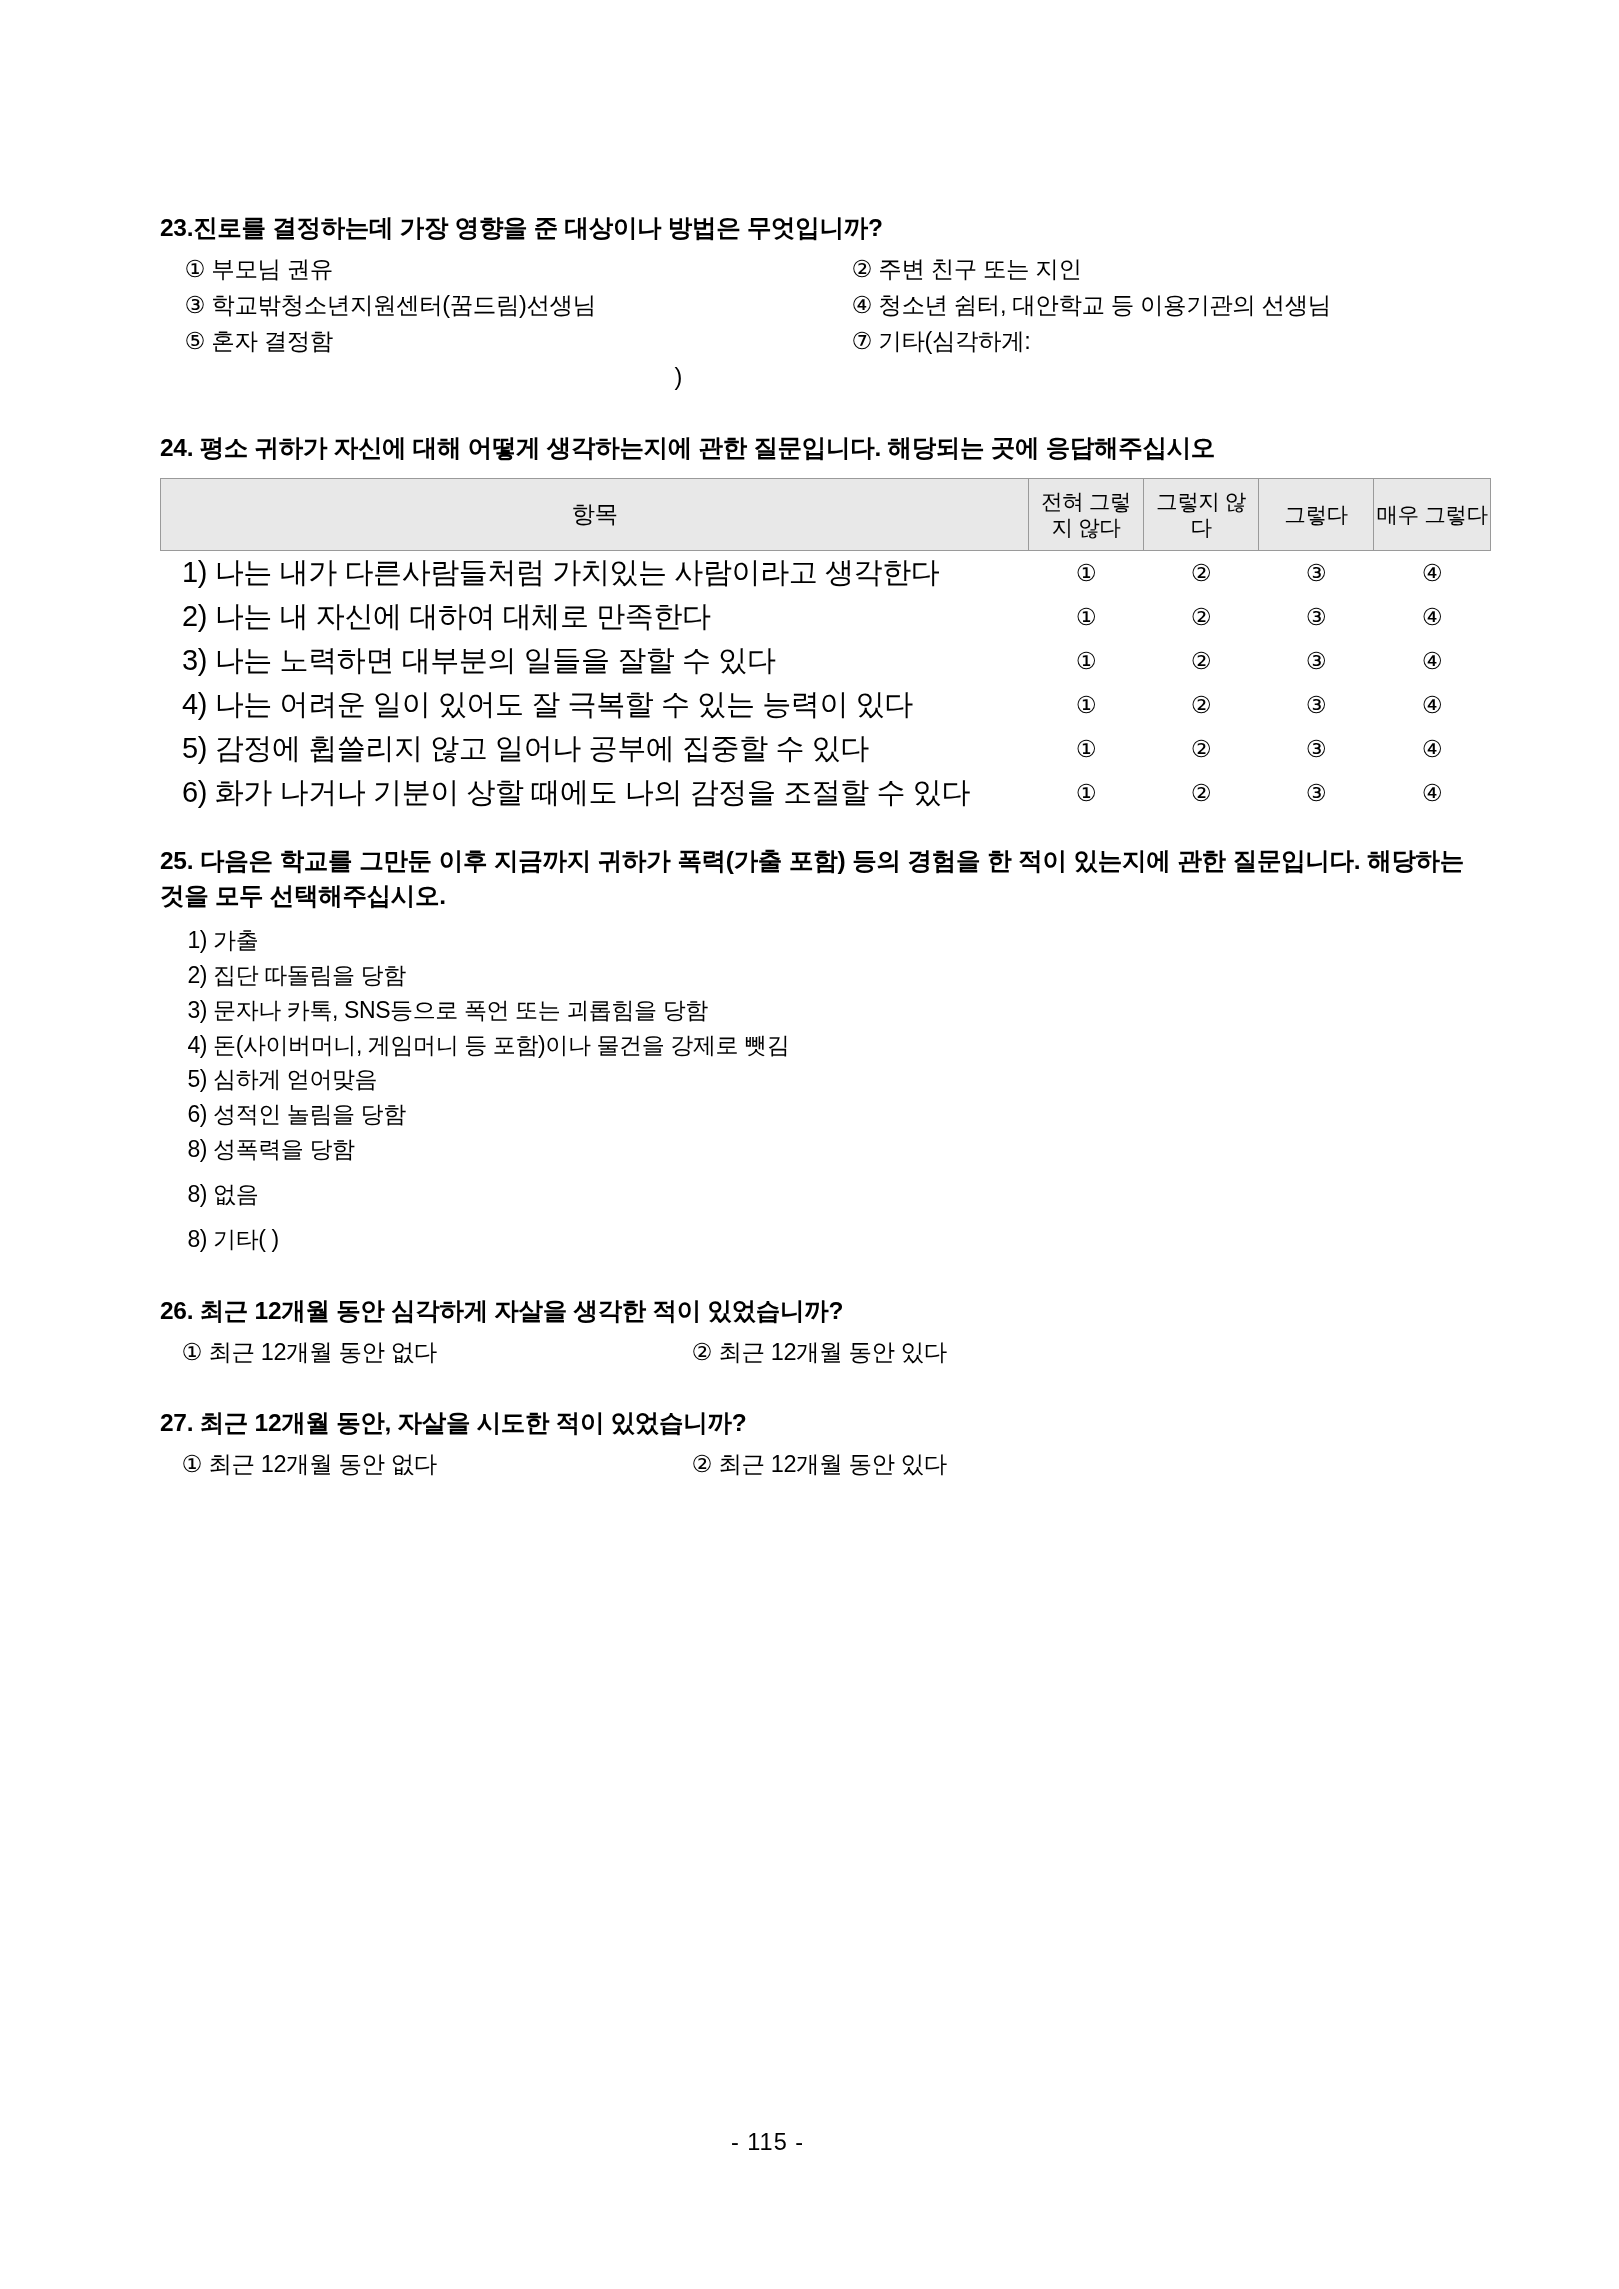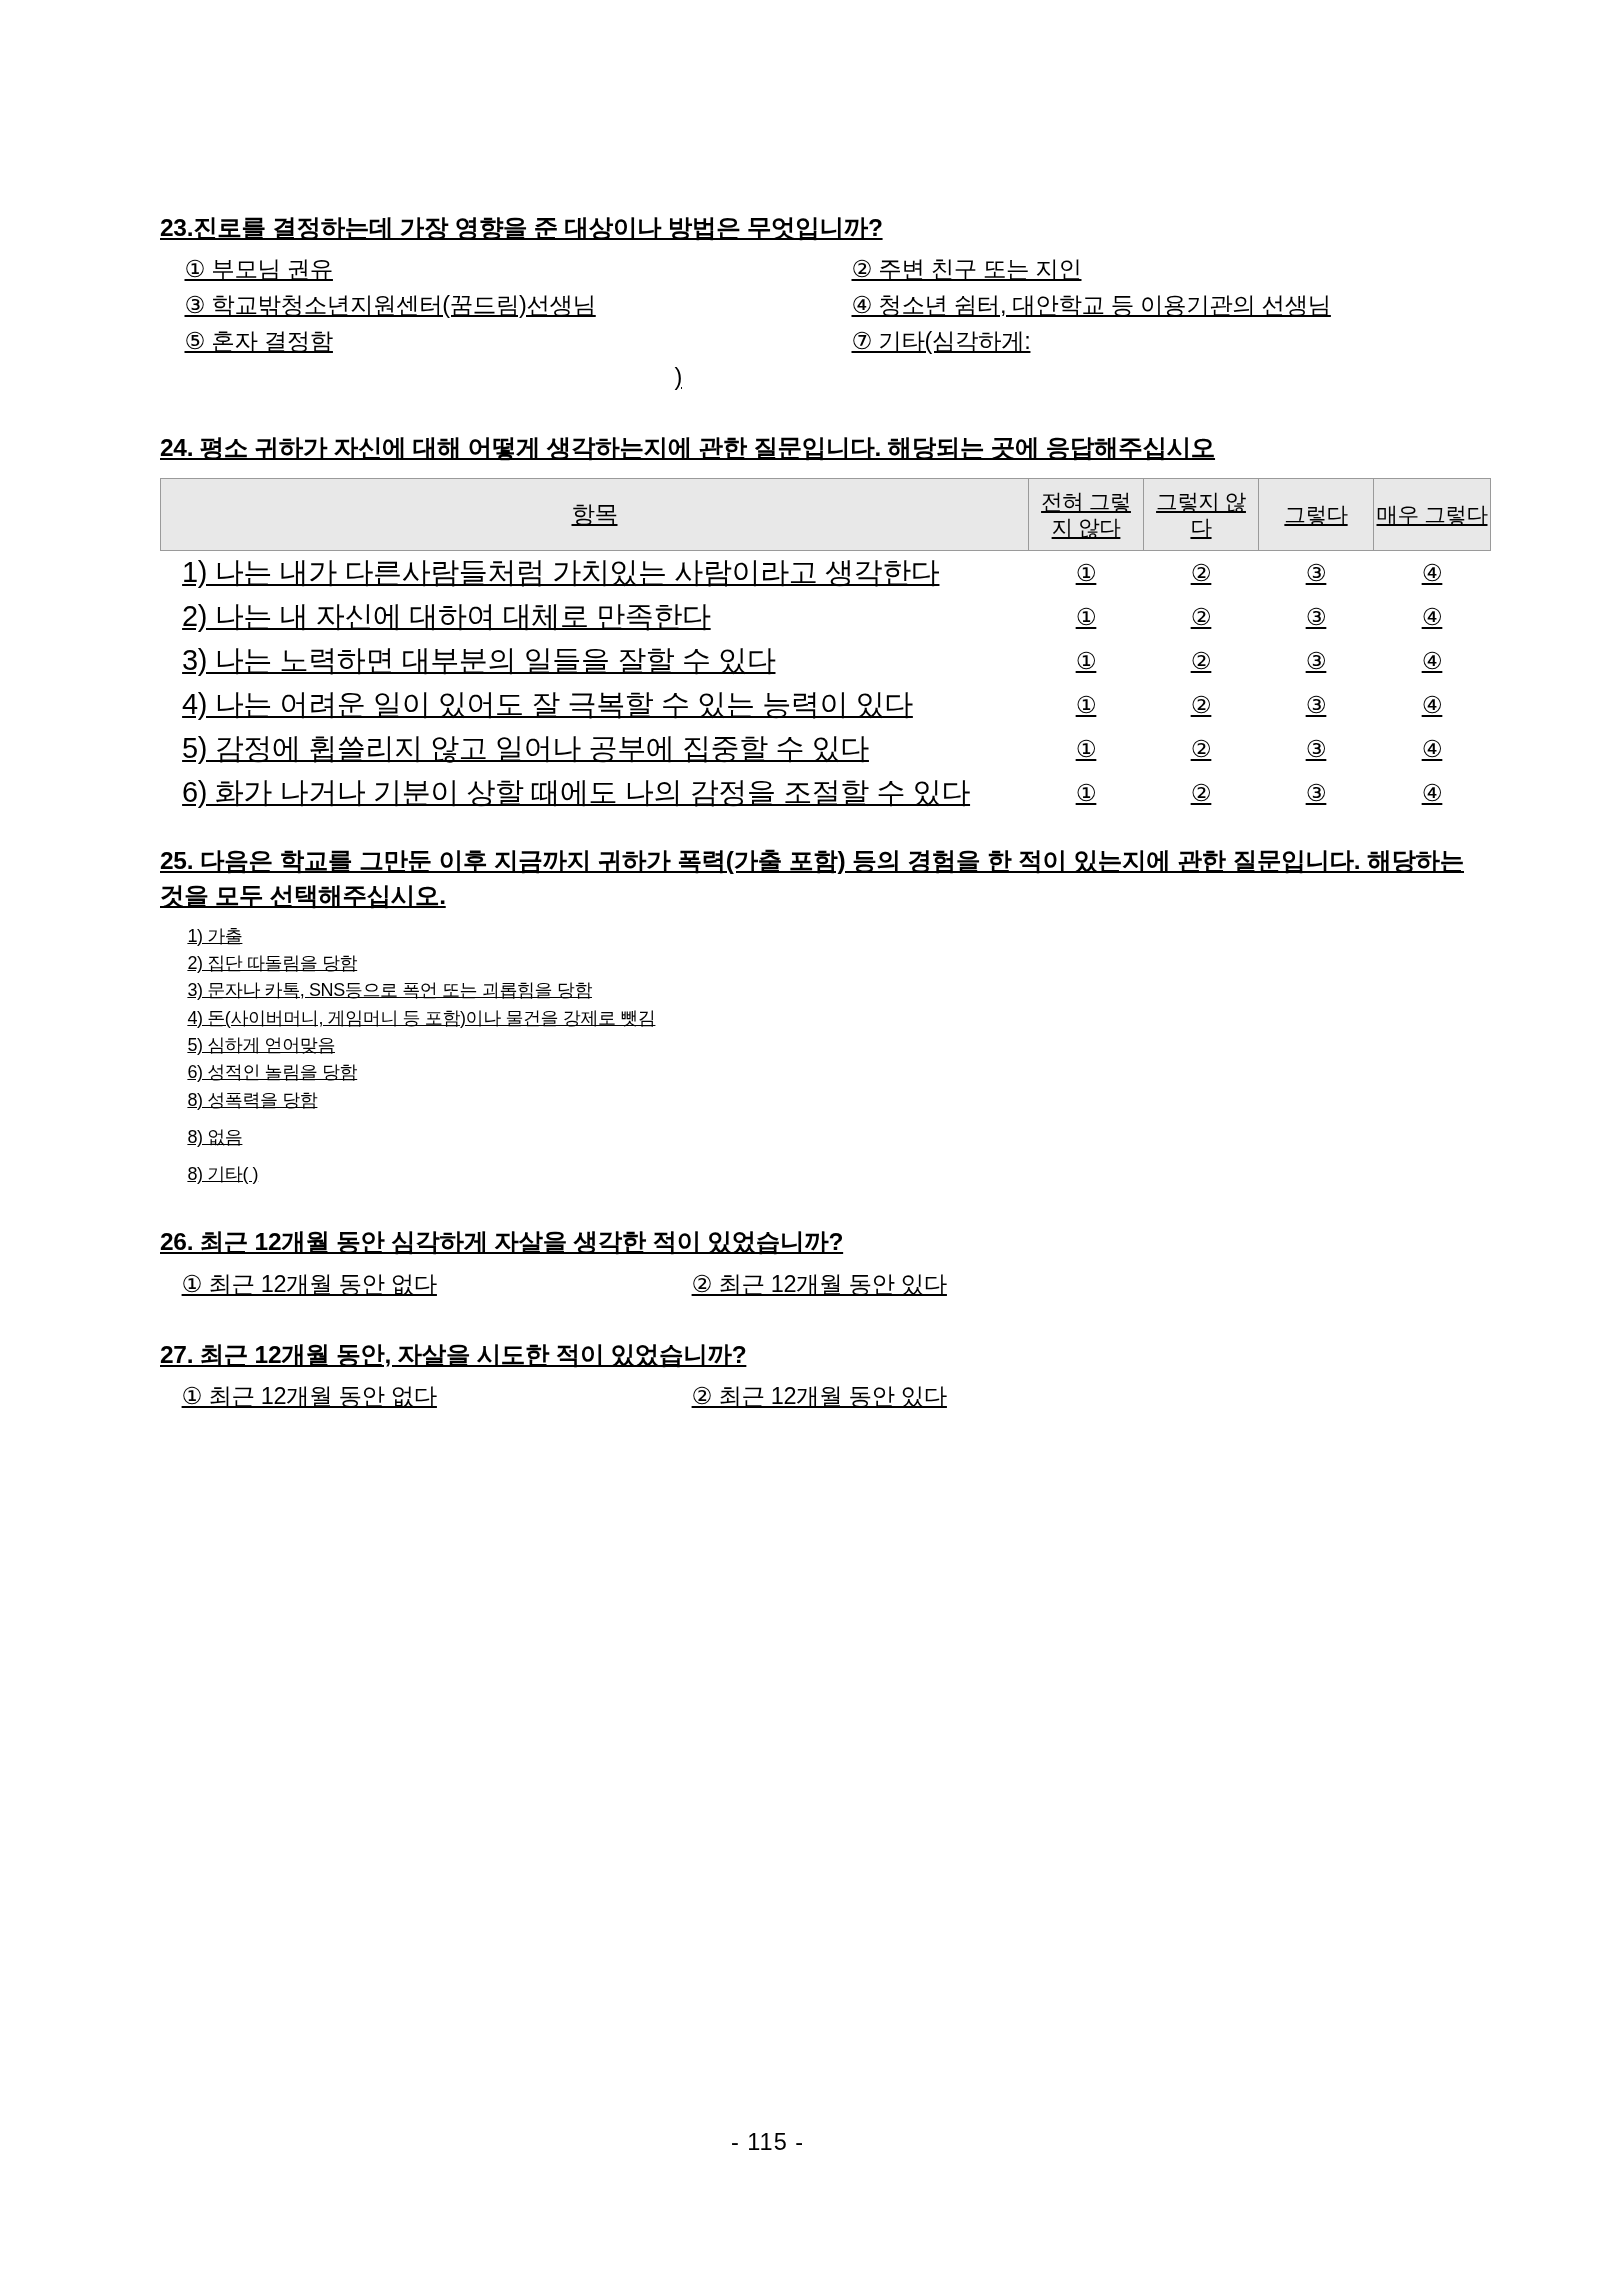--- a/index.html
+++ b/index.html
@@ -24,21 +24,21 @@
     box-sizing: border-box;
   }
   .content {
     position: absolute;
     left: 160px;
     top: 211px;
     width: 1304px;
   }
 
   
-  .q-block { margin-bottom: 0; text-decoration: underline; }
+  .q-block { margin-bottom: 0; }
   .q-title {
     font-size: 24.5px;
     font-weight: bold;
     line-height: 1.35;
     letter-spacing: -0.3px;
   }
 
   .opt-grid-2 {
     display: grid;
     grid-template-columns: 667px auto;
@@ -86,21 +86,21 @@
   }
   .tbl td.lbl { padding-left: 21.6px; white-space: nowrap; }
   .tbl td.ch { text-align: center; font-size: 23.5px; }
 
   
   .list-simple {
     margin-top: 9.8px;
     padding-left: 27.4px;
   }
   .list-simple div {
-    font-size: 18px;
+    font-size: 23px;
     line-height: 1.52;
     letter-spacing: -0.4px;
   }
   .list-simple div.gap { margin-top: 9.8px; }
 
   .q-para {
     font-size: 24.5px;
     font-weight: bold;
     line-height: 1.4;
     letter-spacing: -0.3px;

